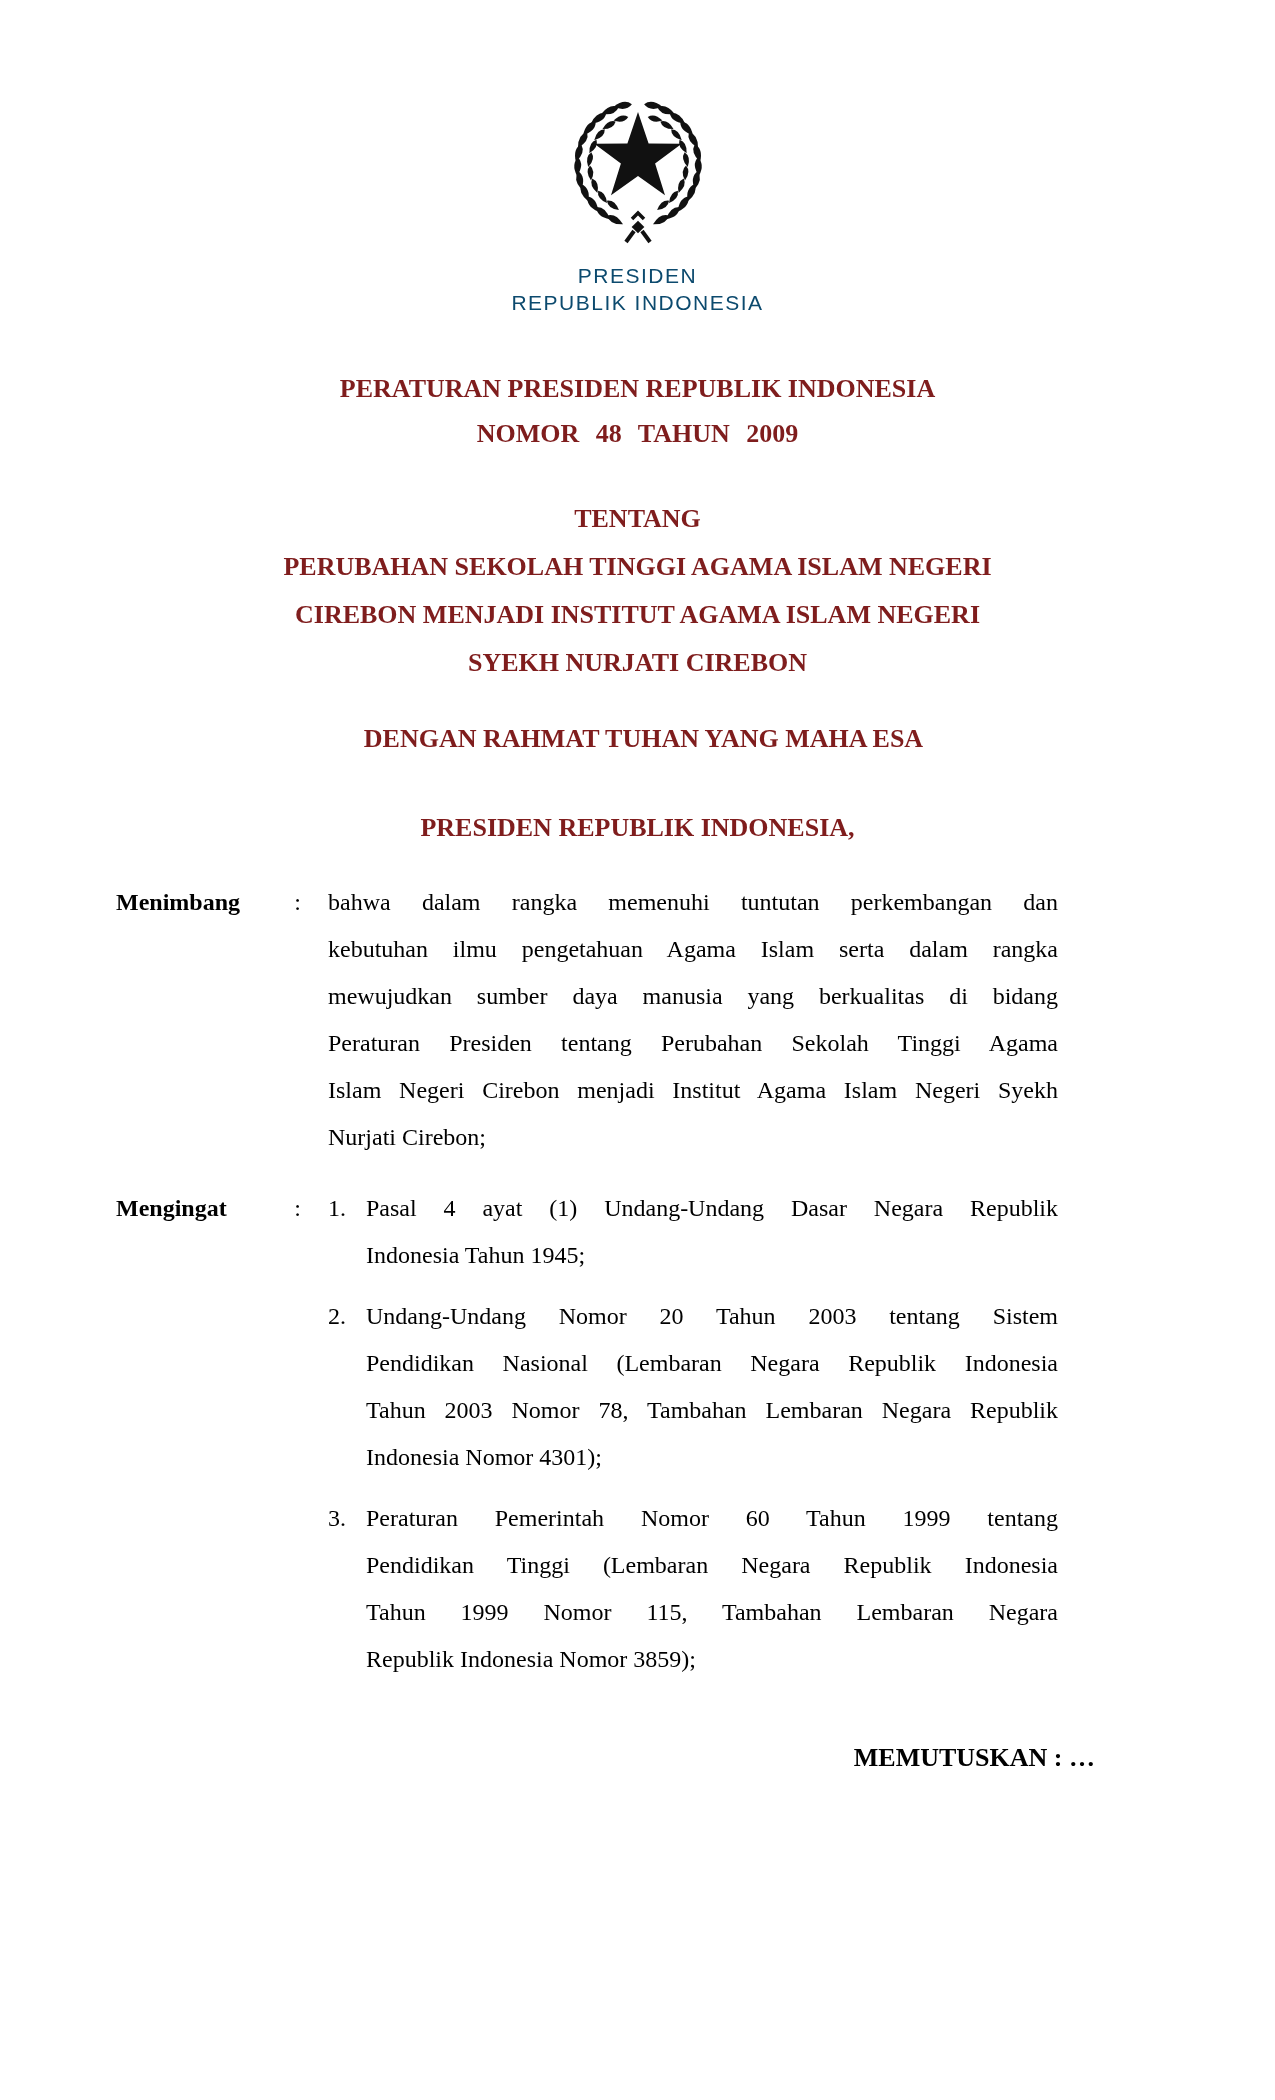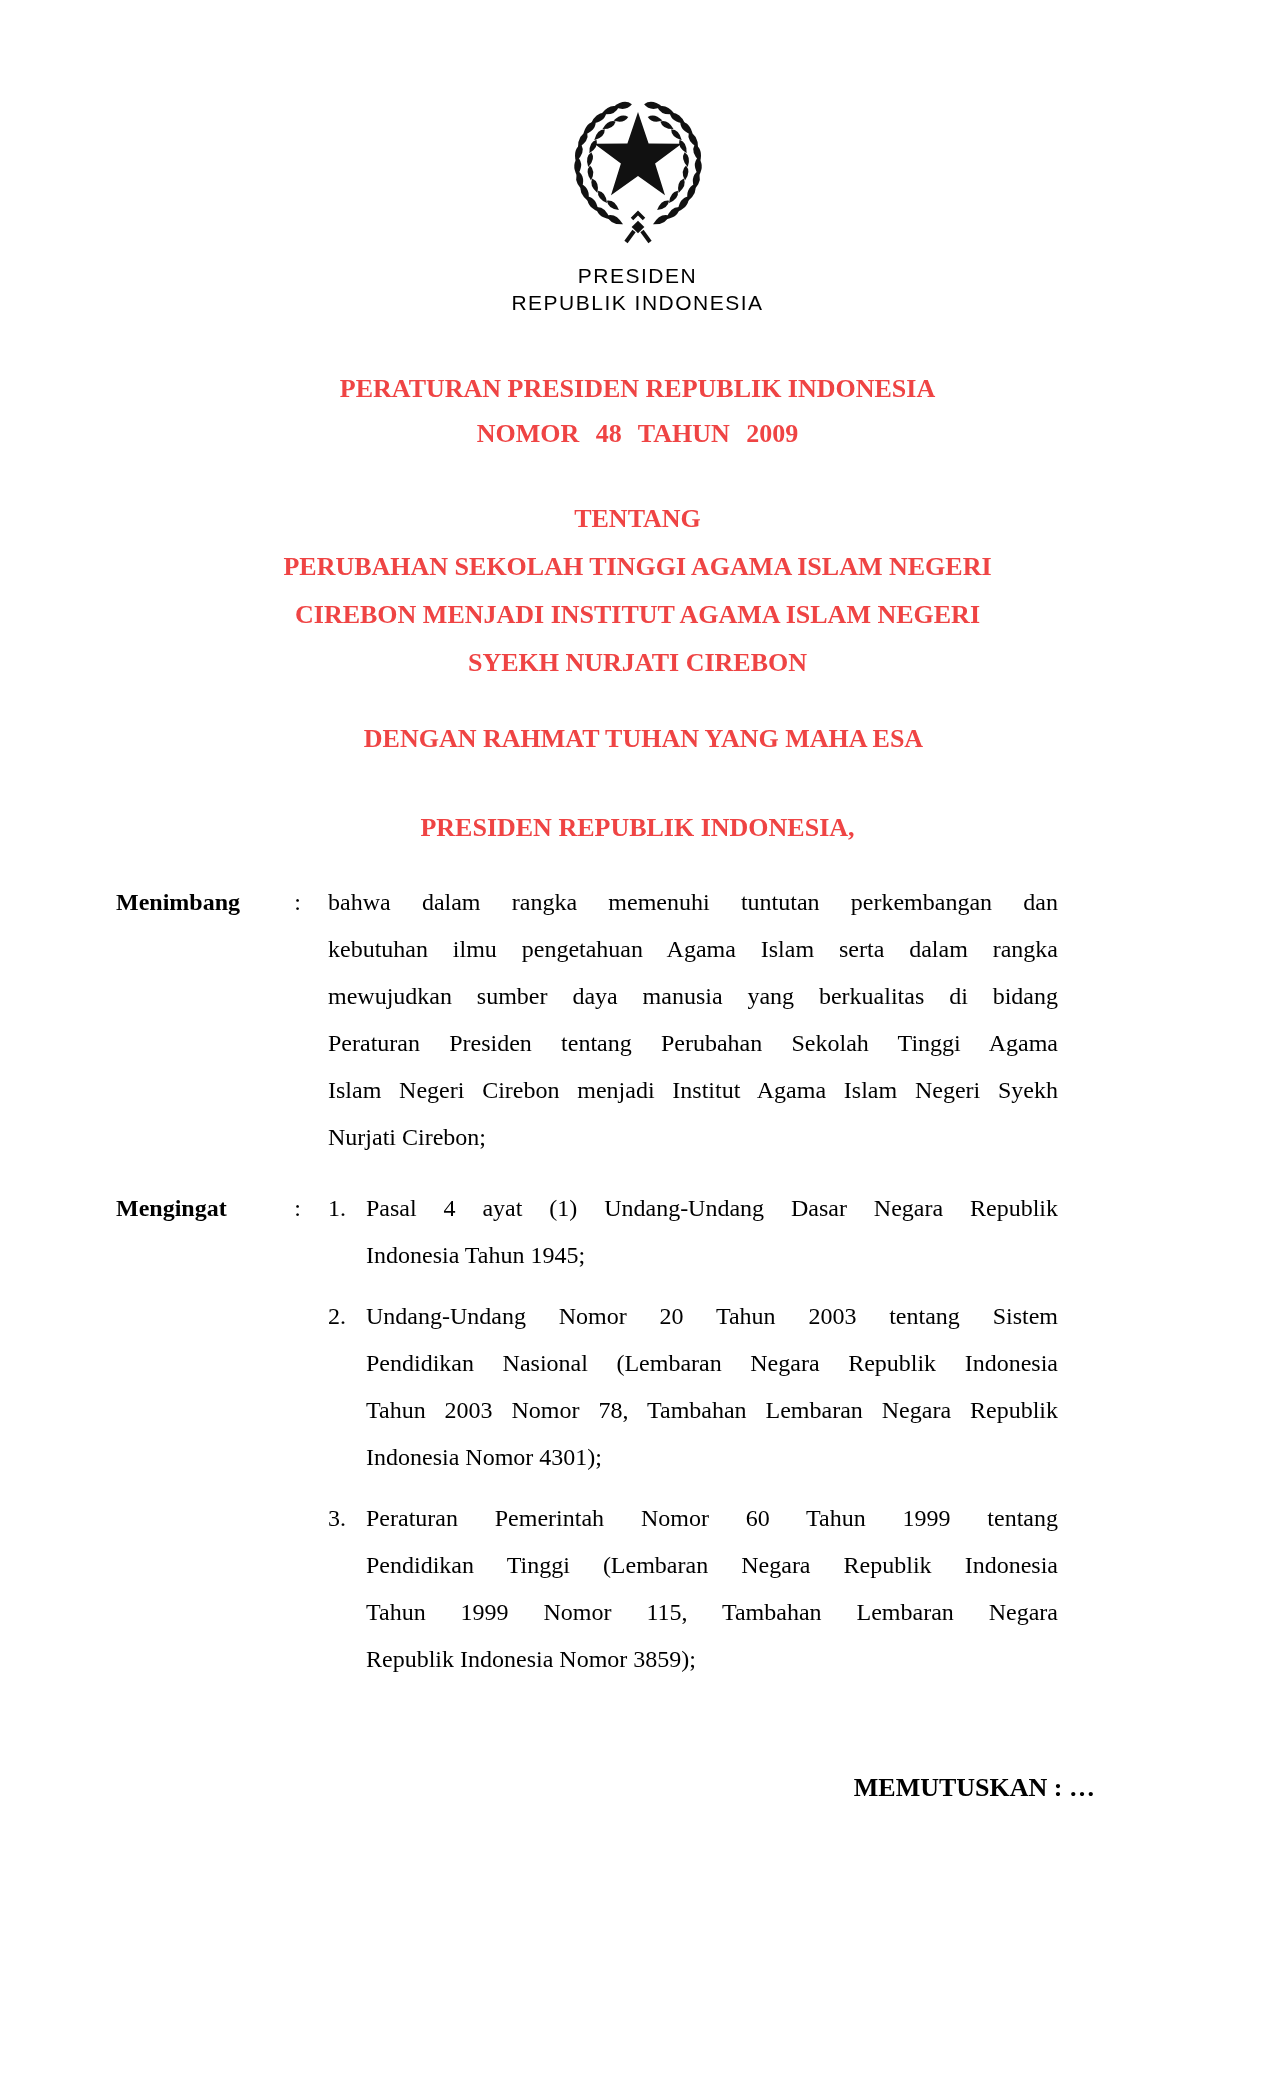--- a/index.html
+++ b/index.html
@@ -14,24 +14,24 @@
   
   .seal { width:170px; margin:86px auto 0; display:block; }
   .seal svg { display:block; }
   .seal-caption {
     margin-top:16px;
     text-align:center;
     font-family:"Liberation Sans", sans-serif;
     font-size:21px;
     line-height:27px;
     letter-spacing:1.5px;
-    color:#000000;
-  }
-  
-  .h-bold { font-weight:bold; font-size:26px; text-align:center; line-height:34px; color:#ef4444; }
+    color:#0c4a6e;
+  }
+  
+  .h-bold { font-weight:bold; font-size:26px; text-align:center; line-height:34px; color:#7f1d1d; }
   .title-main { margin-top:56px; }
   .title-nomor { margin-top:11px; word-spacing:10px; }
   .subject-block { margin-top:44px; line-height:48px; }
   .invocation { margin-top:28px; line-height:48px;padding-left:12px; }
   .authority { margin-top:48px; }
   
   .row { display:flex; align-items:flex-start; margin-left:116px; width:942px; font-size:24px; }
   .row-menimbang { margin-top:34px; }
   .row-mengingat { margin-top:24px;font-family:Liberation Serif, serif; }
   .rlabel {
@@ -49,21 +49,21 @@
     -moz-text-align-last:justify;
     white-space:normal;
   }
   .jline.last { text-align-last:left; -moz-text-align-last:left; }
   .item { display:flex; }
   .item + .item { margin-top:14px; }
   .item .num { width:38px; flex:0 0 38px; line-height:47px; }
   .item .ilines { width:692px; flex:0 0 692px; }
   
   .memutuskan {
-    margin:88px 180px 0 0;
+    margin:58px 180px 0 0;
     text-align:right;
     font-weight:bold; font-size:26px; line-height:34px;
   }
 </style>
 </head>
 <body>
 
 <div class="page">
 
   <div class="seal">

